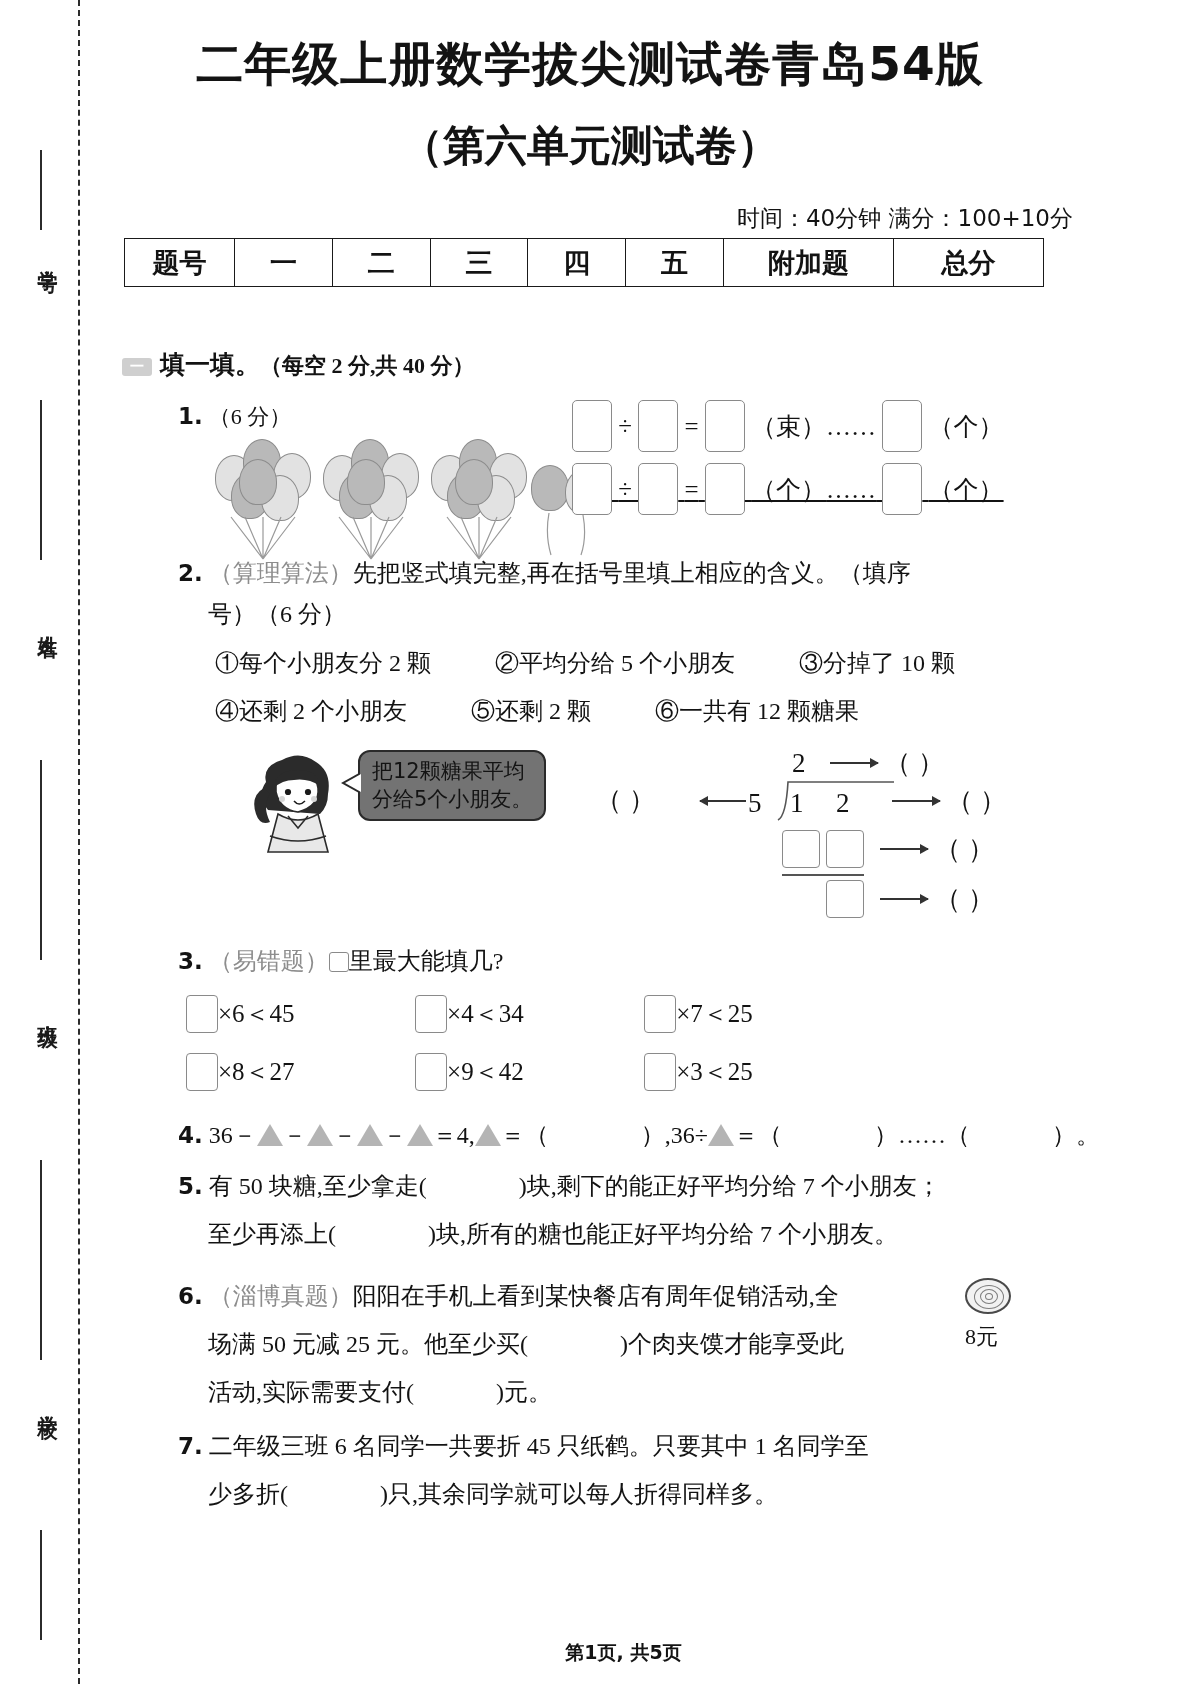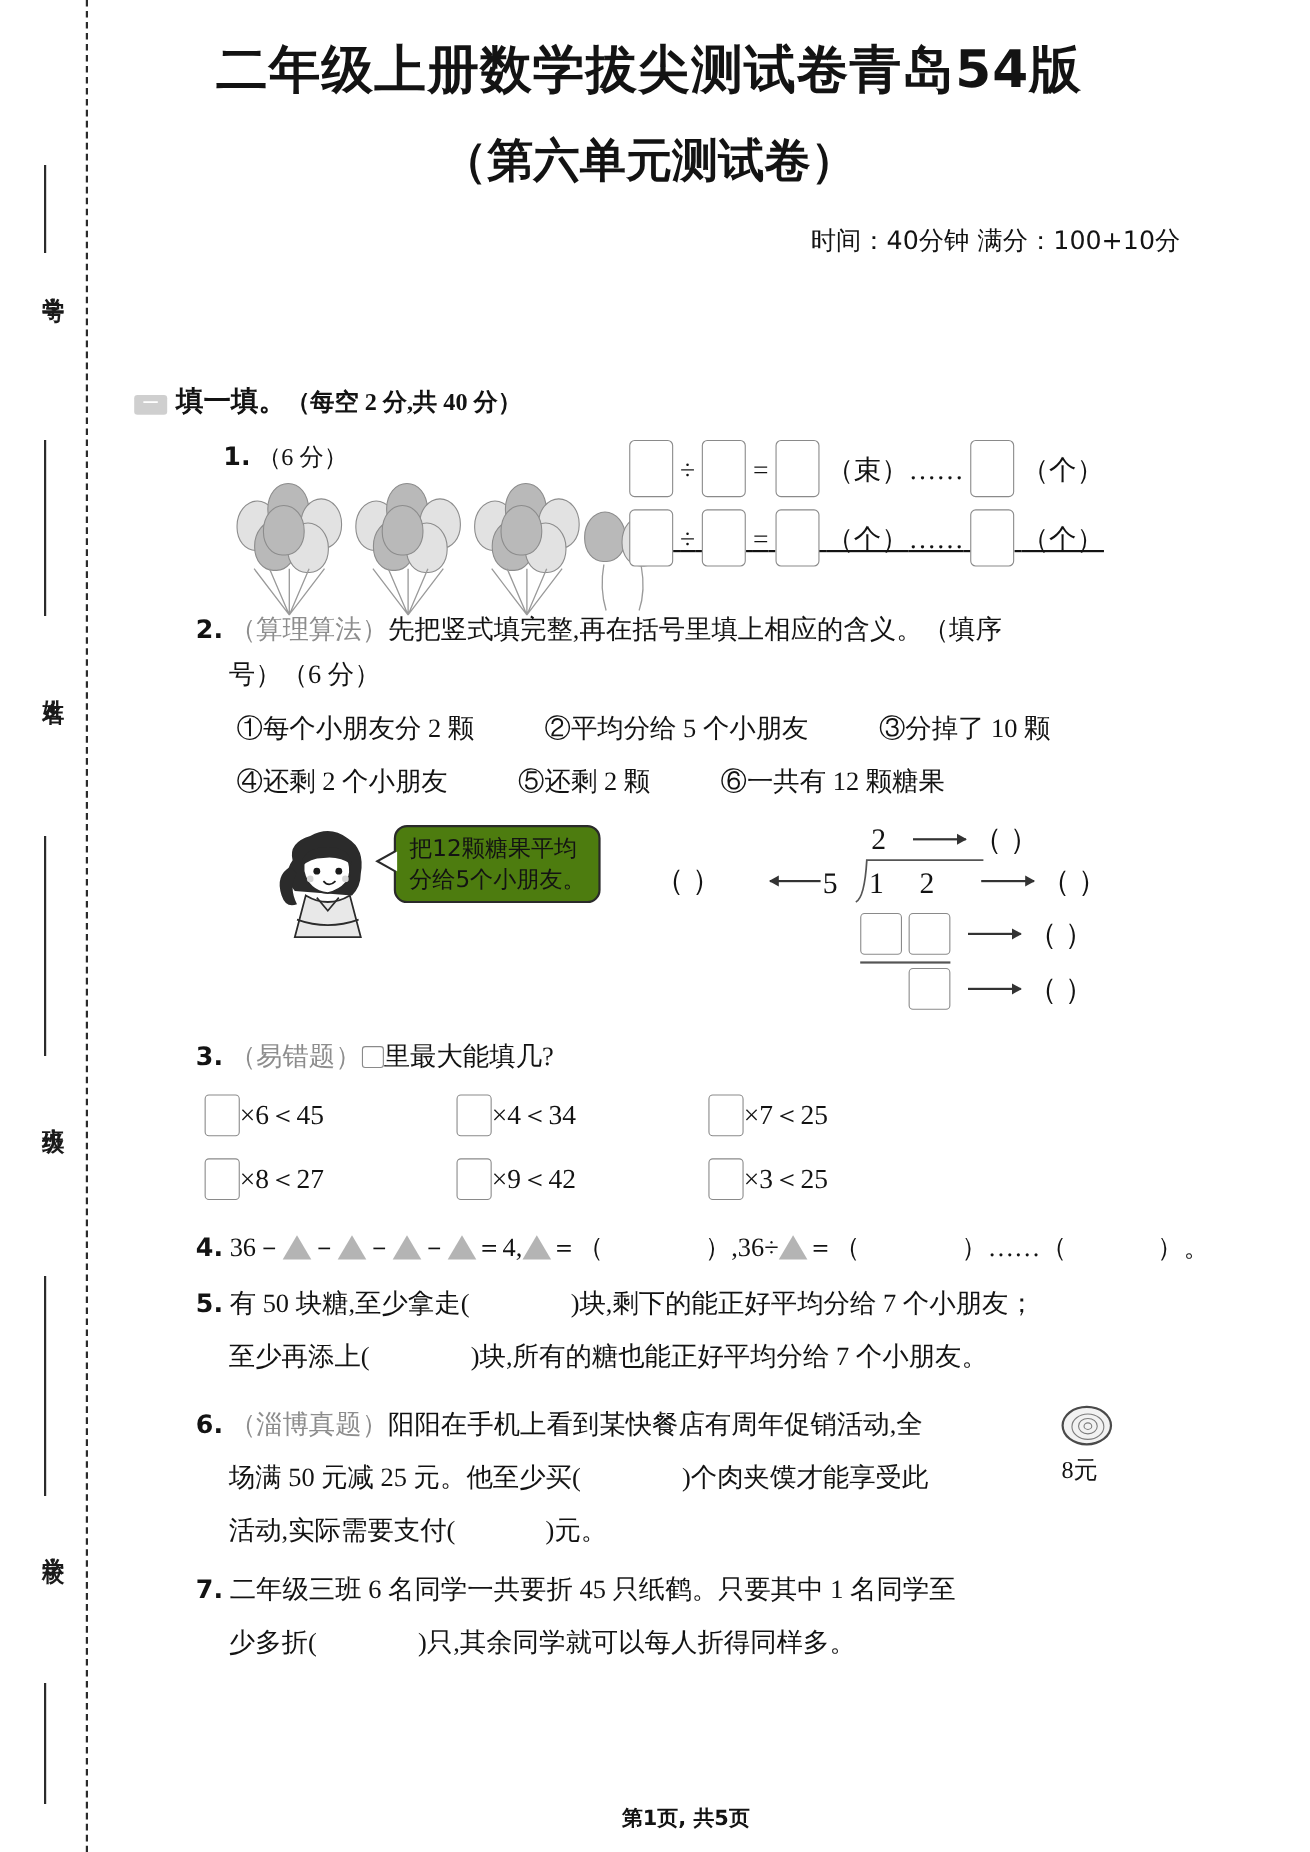--- a/index.html
+++ b/index.html
@@ -86,21 +86,21 @@
   .bunch { position:absolute; }
   .ball {
     position:absolute; width:38px; height:46px; border-radius:50% 50% 46% 46%;
     border:1.6px solid #8c8c8c;
   }
   .ball.d { background:#b9b9b9; }
   .ball.l { background:#e2e2e2; }
   
   .bubble {
     position:absolute; border:2px solid #2a2a2a; border-radius:12px;
-    background:#4d7c0f; padding:6px 12px; font-size:21px; line-height:1.32;
+    background:#737373; padding:6px 12px; font-size:21px; line-height:1.32;
     font-family:"DejaVu Sans","Liberation Sans",sans-serif; white-space:nowrap;
   }
   .bubble:after{
     content:""; position:absolute; left:-15px; top:22px;
     border-top:9px solid transparent; border-bottom:9px solid transparent;
     border-right:16px solid #fff;
   }
   .bubble:before{
     content:""; position:absolute; left:-19px; top:21px;
     border-top:10px solid transparent; border-bottom:10px solid transparent;
@@ -144,28 +144,38 @@
 <div class="side-rule" style="top:1160px;height:200px;"></div>
 <div class="side-label" style="top:1400px;">学校：</div>
 <div class="side-rule" style="top:1530px;height:110px;"></div>
 
 <div class="title">二年级上册数学拔尖测试卷青岛54版</div>
 <div class="subtitle">（第六单元测试卷）</div>
 <div class="meta">时间：40分钟  满分：100+10分</div>
 
 <table class="score">
   <tbody>
+      <tr>
+    <td class="hd">题号</td>
+    <td>一</td>
+    <td>二</td>
+    <td>三</td>
+    <td>四</td>
+    <td>五</td>
+    <td style="width:170px;">附加题</td>
+    <td style="width:150px;">总分</td>
+  </tr>
 </tbody>
   </table>
 
 <div class="sec-head" style="top:348px;">
   <span class="sec-num">一</span><span>填一填。</span><span style="font-size:22px;">（每空 2 分,共 40 分）</span>
 </div>
 
-<div class="q" style="left:178px; top:398px;margin-left:25px;">
+<div class="q" style="left:178px; top:398px;">
   <span class="qn">1.</span>
   <span style="font-size:22px;">（6 分）</span>
 </div>
 
 <div class="balloon-set" style="left:205px; top:437px; width:360px; height:100px;">
 
   <div class="bunch" style="left:10px; top:0;">
     <div class="ball l" style="left:0px;  top:18px;"></div>
     <div class="ball d" style="left:28px; top:2px;"></div>
     <div class="ball l" style="left:58px; top:16px;"></div>

